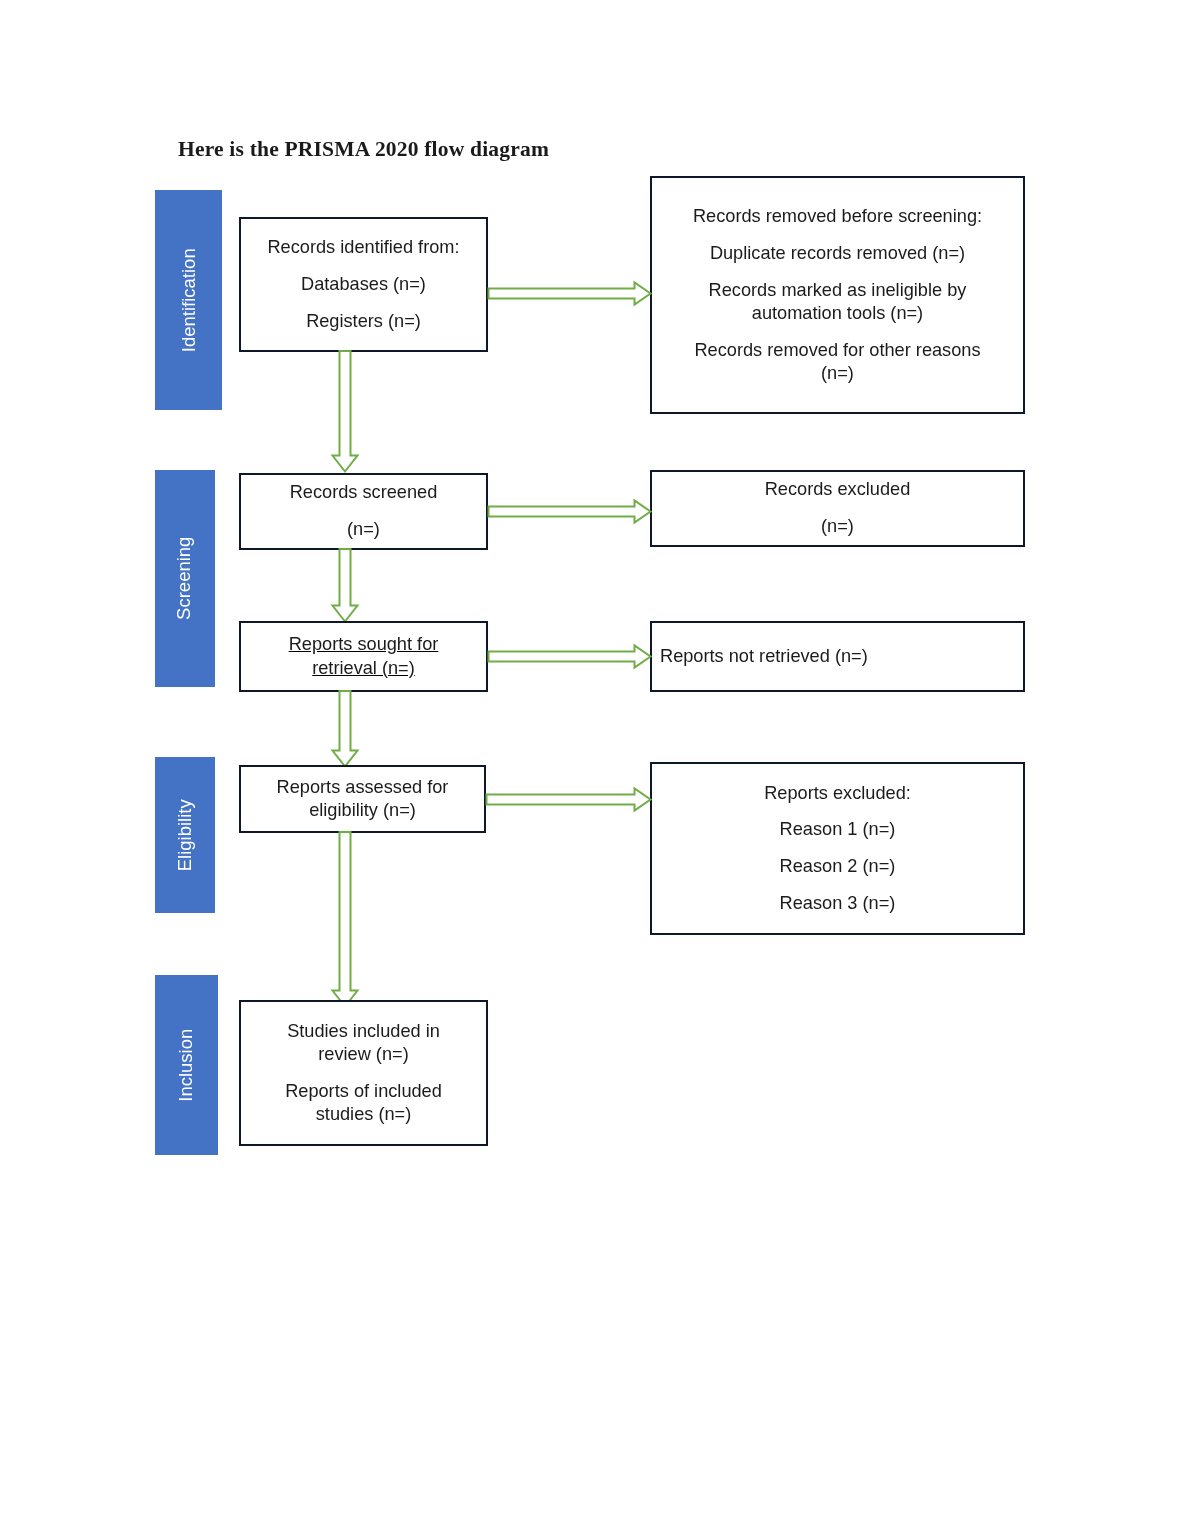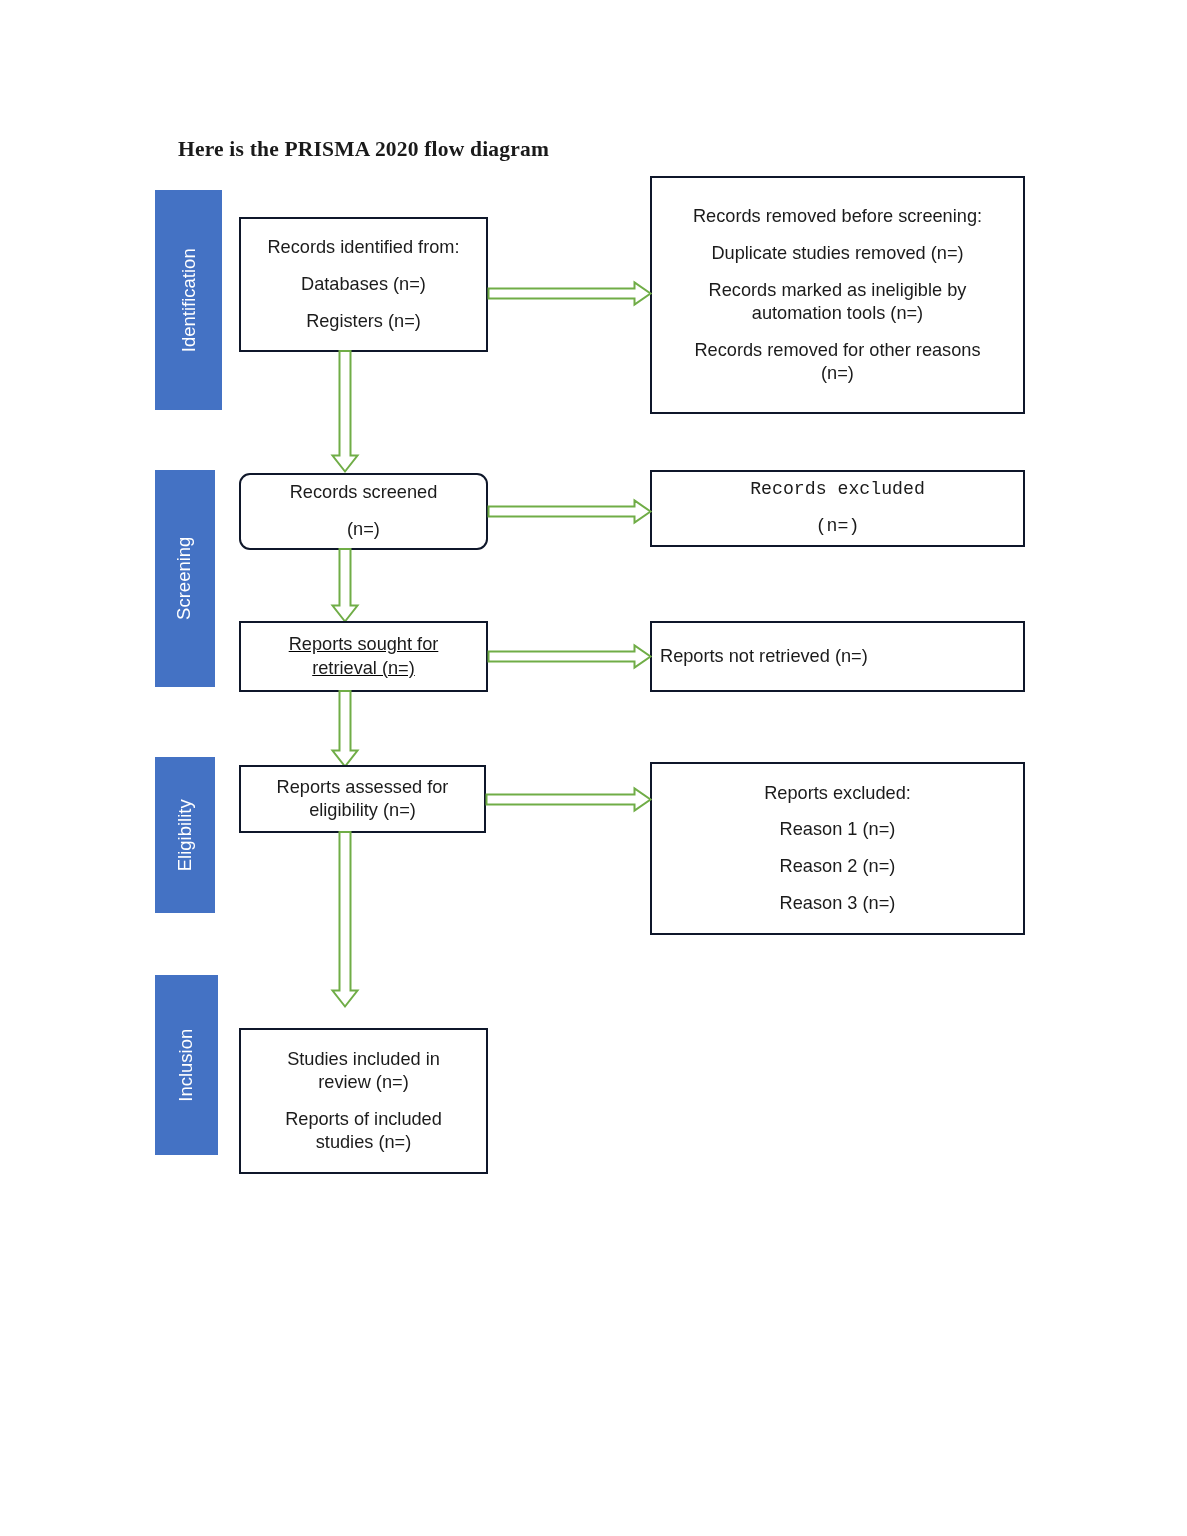--- a/index.html
+++ b/index.html
@@ -111,48 +111,48 @@
     <div class="line">Records identified from:</div>
     <div class="gap"></div>
     <div class="line">Databases (n=)</div>
     <div class="gap"></div>
     <div class="line">Registers (n=)</div>
   </div>
 
   <div class="flow-box" style="left:650px; top:176px; width:375px; height:238px;">
     <div class="line">Records removed before screening:</div>
     <div class="gap"></div>
-    <div class="line">Duplicate studies removed (n=)</div>
+    <div class="line">Duplicate records removed (n=)</div>
     <div class="gap"></div>
     <div class="line">Records marked as ineligible by</div>
     <div class="line">automation tools (n=)</div>
     <div class="gap"></div>
     <div class="line">Records removed for other reasons</div>
     <div class="line">(n=)</div>
   </div>
 
   <div class="arrow-h" style="left:488px; top:282px;">
     <svg width="164" height="24" viewBox="0 0 164 24">
       <path d="M 0.5 6.5 L 146.5 6.5 L 146.5 0.5 L 162.5 11.5 L 146.5 22.5 L 146.5 16.5 L 0.5 16.5 Z" fill="#ffffff" stroke="#70AD47" stroke-width="2" stroke-linejoin="miter"></path>
     </svg>
   </div>
 
   <div class="arrow-v" style="left:331px; top:351px;">
     <svg width="28" height="122" viewBox="0 0 28 122">
       <path d="M 8.5 0 L 8.5 104.5 L 1.5 104.5 L 14 120.5 L 26.5 104.5 L 19.5 104.5 L 19.5 0 Z" fill="#ffffff" stroke="#70AD47" stroke-width="2" stroke-linejoin="miter"></path>
     </svg>
   </div>
 
-  <div class="flow-box" style="left:239px; top:473px; width:249px; height:77px;border-radius:11px;">
+  <div class="flow-box" style="left:239px; top:473px; width:249px; height:77px;">
     <div class="line">Records screened</div>
     <div class="gap"></div>
     <div class="line">(n=)</div>
   </div>
 
-  <div class="flow-box" style="left:650px; top:470px; width:375px; height:77px;font-family:Liberation Mono, monospace;">
+  <div class="flow-box" style="left:650px; top:470px; width:375px; height:77px;">
     <div class="line">Records excluded</div>
     <div class="gap"></div>
     <div class="line">(n=)</div>
   </div>
 
   <div class="arrow-h" style="left:488px; top:500px;">
     <svg width="164" height="24" viewBox="0 0 164 24">
       <path d="M 0.5 6.5 L 146.5 6.5 L 146.5 0.5 L 162.5 11.5 L 146.5 22.5 L 146.5 16.5 L 0.5 16.5 Z" fill="#ffffff" stroke="#70AD47" stroke-width="2" stroke-linejoin="miter"></path>
     </svg>
   </div>
@@ -204,21 +204,21 @@
       <path d="M 0.5 6.5 L 148.5 6.5 L 148.5 0.5 L 164.5 11.5 L 148.5 22.5 L 148.5 16.5 L 0.5 16.5 Z" fill="#ffffff" stroke="#70AD47" stroke-width="2" stroke-linejoin="miter"></path>
     </svg>
   </div>
 
   <div class="arrow-v" style="left:331px; top:832px;">
     <svg width="28" height="176" viewBox="0 0 28 176">
       <path d="M 8.5 0 L 8.5 158.5 L 1.5 158.5 L 14 174.5 L 26.5 158.5 L 19.5 158.5 L 19.5 0 Z" fill="#ffffff" stroke="#70AD47" stroke-width="2" stroke-linejoin="miter"></path>
     </svg>
   </div>
 
-  <div class="flow-box" style="left:239px; top:1000px; width:249px; height:146px;margin-top:28px;">
+  <div class="flow-box" style="left:239px; top:1000px; width:249px; height:146px;">
     <div class="line">Studies included in</div>
     <div class="line">review (n=)</div>
     <div class="gap"></div>
     <div class="line">Reports of included</div>
     <div class="line">studies (n=)</div>
   </div>
 
 </div>
 
 </body></html>

